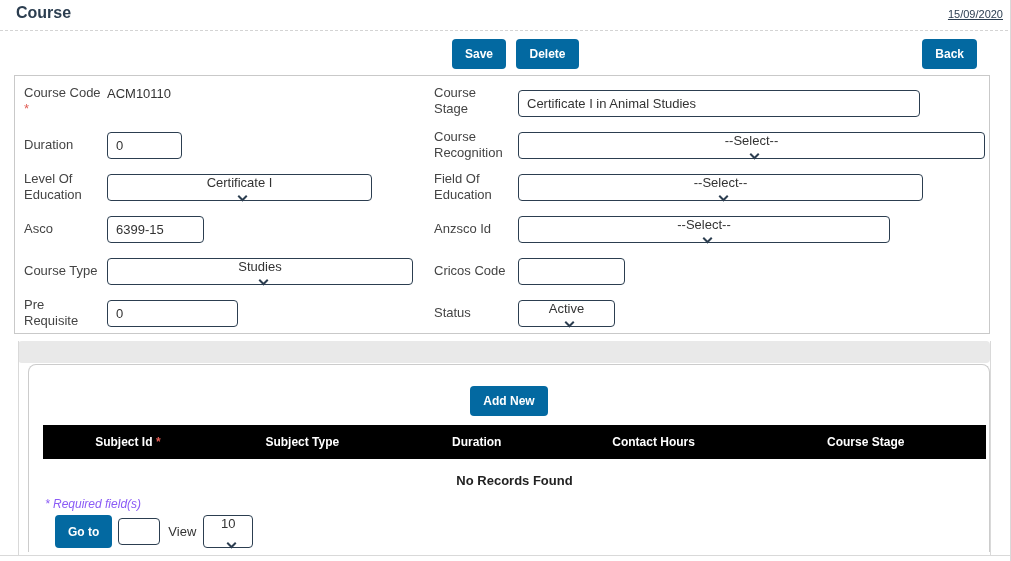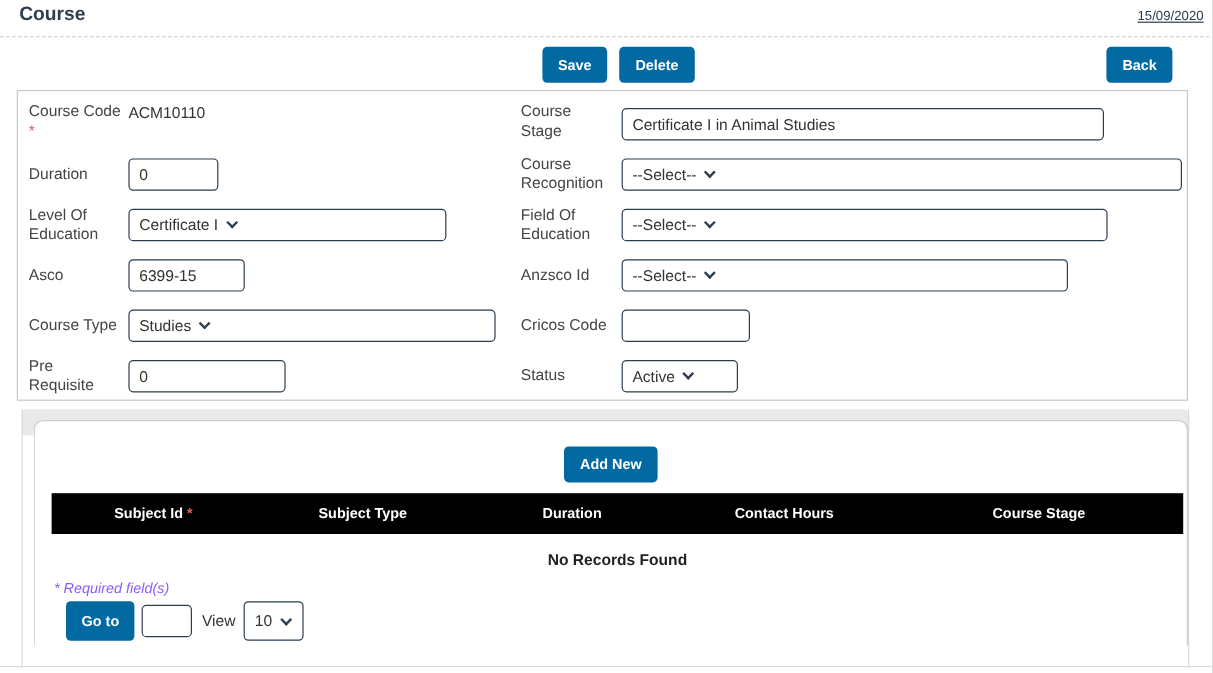--- a/index.html
+++ b/index.html
@@ -34,41 +34,41 @@
   .f-label { font-size:13px; color:#444; line-height:1.25; padding-right:6px; }
   .req { color:#e05d55; }
   .static-value { font-size:13px; color:#333; align-self:start; margin-top:4px; }
   .f-label-top { align-self:start; margin-top:3px; }
 
   input.tb, .sel {
     height:27px; border:1px solid #2c3e50; border-radius:4px; background:#fff;
     font-size:13px; color:#333; padding:0 8px;
     font-family:"Liberation Sans", sans-serif;
   }
-  .sel { display:flex; align-items:center; cursor:pointer; }
+  .sel { display:flex; align-items:center; justify-content:space-between; cursor:pointer;flex-direction:column; }
   .chev {
     width:7px; height:7px; border-right:2px solid #2c3e50; border-bottom:2px solid #2c3e50;
     transform:rotate(45deg); margin:-3px 2px 0 8px; flex:none;
   }
 
   
   .w-name{width:402px;} .w-dur{width:75px;} .w-recog{width:467px;}
   .w-level{width:265px;} .w-field{width:405px;} .w-asco{width:97px;}
   .w-anz{width:372px;} .w-ctype{width:306px;} .w-cricos{width:107px;}
   .w-prereq{width:131px;} .w-status{width:97px;}
 
   
   .tab-bar {
     position:absolute; left:18px; top:341px; width:972px; height:22px;
     background:#e9e9e9; border-radius:4px;
   }
   .outer-left  { position:absolute; left:18px;  top:341px; height:215px; border-left:1px solid #d9d9d9; }
   .outer-right { position:absolute; left:990px; top:341px; height:215px; border-left:1px solid #d9d9d9; }
   .sub-panel {
-    position:absolute; left:28px; top:350px; width:962px; height:188px;
+    position:absolute; left:28px; top:364px; width:962px; height:188px;
     border:1px solid #ccc; border-bottom:none; border-radius:8px 8px 0 0; background:#fff;
   }
   .bottom-rule { position:absolute; left:0; top:555px; width:1011px; border-top:1px solid #d9d9d9; }
 
   .addnew-wrap { position:absolute; left:0; top:21px; width:100%; text-align:center; }
 
   .grid-table { position:absolute; left:14px; top:60px; width:943px; }
   .grid-head {
     display:flex; background:#000000; color:#fff; height:34px; align-items:center;
     font-size:12px; font-weight:bold;

